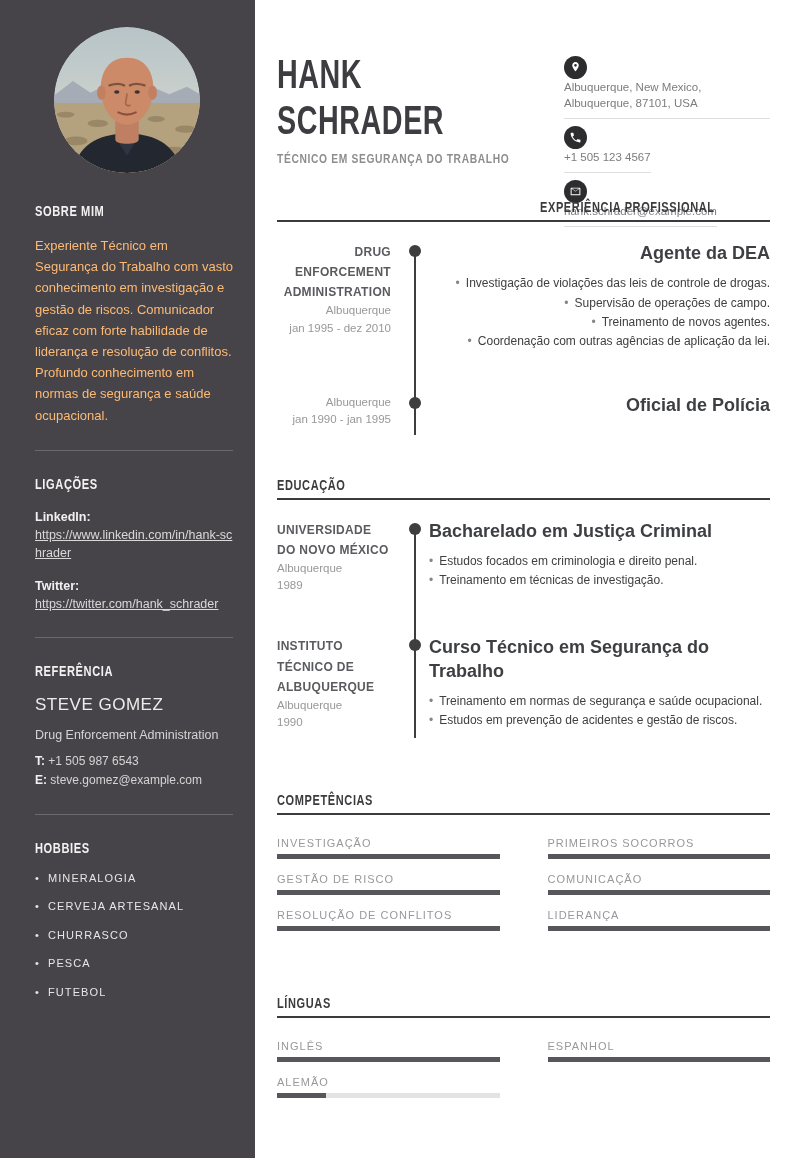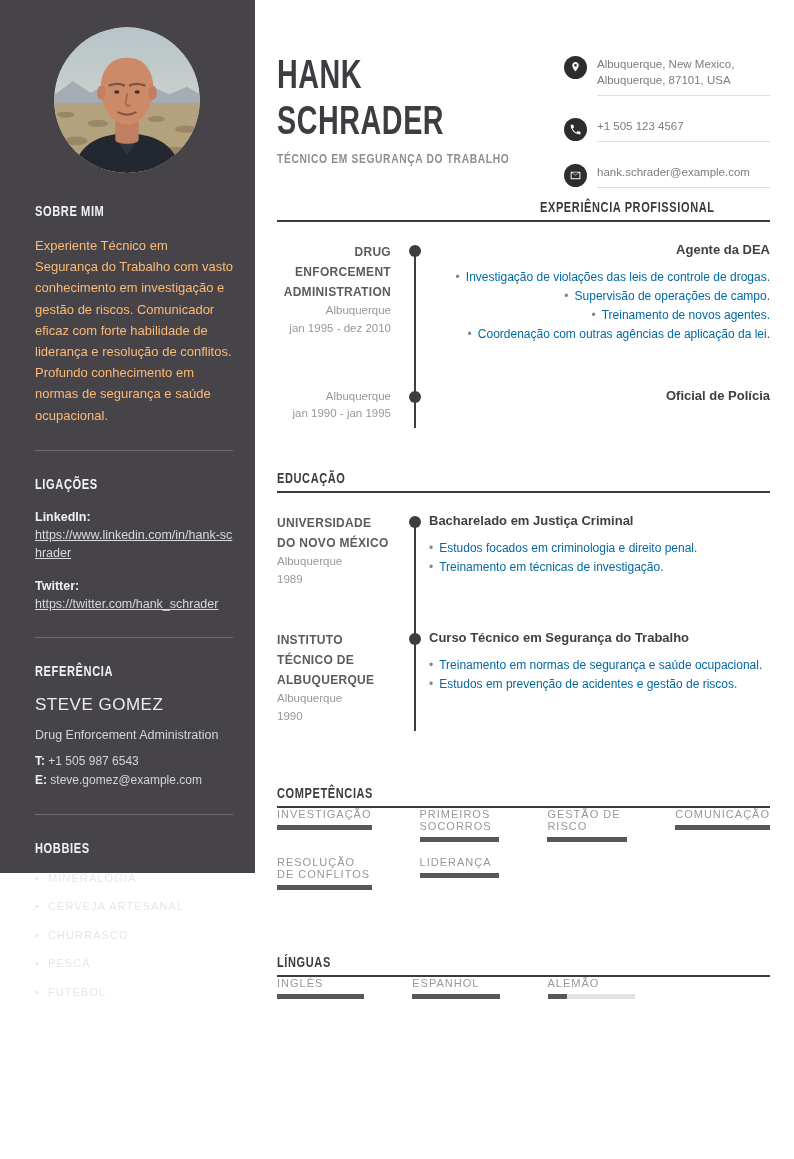--- a/index.html
+++ b/index.html
@@ -17,21 +17,21 @@
     transform:scaleX(0.74);
     transform-origin:left center;
     font-weight:bold;
     letter-spacing:0.8px;
     white-space:nowrap;
   }
 
   
   .sidebar{
     position:absolute; left:0; top:0;
-    width:255px; height:873px;
+    width:255px; height:1158px;
     background:#464449;
     color:#d8d8d8;
   }
   .photo-wrap{
     position:absolute; left:54px; top:27px;
     width:146px; height:146px; border-radius:50%;
     overflow:hidden;
   }
   .photo-wrap svg{ display:block; width:100%; height:100%; }
   .side-content{
@@ -73,21 +73,21 @@
   .person-name{
     font-size:41px; line-height:1.12; color:#3d3c40;
   }
   .person-title{
     margin-top:8px; font-size:12.5px; color:#8d8d90;
     letter-spacing:0.5px;
   }
   .contact{
     position:absolute; right:0; top:4px; width:206px;
   }
-  .contact-row{ display:flex; align-items:flex-start; margin-bottom:22px; }
+  .contact-row{ display:flex; align-items:flex-start; margin-bottom:7px;flex-direction:column; }
   .contact-icon{
     width:23px; height:23px; border-radius:50%;
     background:#2d2d2f; flex-shrink:0;
     display:flex; align-items:center; justify-content:center;
     margin-right:10px;
   }
   .contact-icon svg{ width:13px; height:13px; fill:#ffffff; }
   .contact-text{
     flex:1; font-size:11.5px; color:#7b7c7f; line-height:1.4;
     border-bottom:1px solid #dedede; padding-bottom:7px;
@@ -112,34 +112,35 @@
     position:absolute; left:132px; top:3px;
     width:12px; height:12px; border-radius:50%; background:#3e3e41;
   }
   .entry-left{ width:152px; padding-right:38px; flex-shrink:0; }
   .entry-org{
     font-size:12px; font-weight:bold; color:#5a5b5f;
     letter-spacing:0.3px; line-height:1.68; text-transform:uppercase;
   }
   .entry-loc, .entry-dates{ font-size:11.5px; color:#98989b; line-height:1.5; }
   .entry-body{ flex:1; }
-  .entry-role{ font-size:13px; font-weight:bold; color:#3e3f42; line-height:1.3; }
+  .entry-role{ font-size:18px; font-weight:bold; color:#3e3f42; line-height:1.3; }
   .entry-bullets{ list-style:none; margin-top:10px; }
   .entry-bullets li{
-    font-size:12px; color:#0369a1; line-height:1.35; margin-bottom:3px;
+    font-size:12px; color:#404040; line-height:1.35; margin-bottom:3px;
   }
   .entry-bullets li::before{ content:"•"; margin-right:6px; color:#85868a; }
 
   .exp-section{ margin-top:47px;text-align:right; }
   .edu-section{ margin-top:38px; }
   .skills-section{ margin-top:50px; }
   .lang-section{ margin-top:64px; }
 
   .bar-grid{
-    display:grid; grid-template-columns:1fr 1fr 1fr 1fr;
+    margin-top:22px;
+    display:grid; grid-template-columns:1fr 1fr;
     column-gap:48px; row-gap:14px;
   }
   .bar-item{}
   .bar-label{
     font-size:11px; color:#98989b; letter-spacing:1px; margin-bottom:5px;
   }
   .bar-track{
     width:100%; height:5px; background:#e3e3e3;
   }
   .bar-fill{ height:100%; background:#57575b; }

